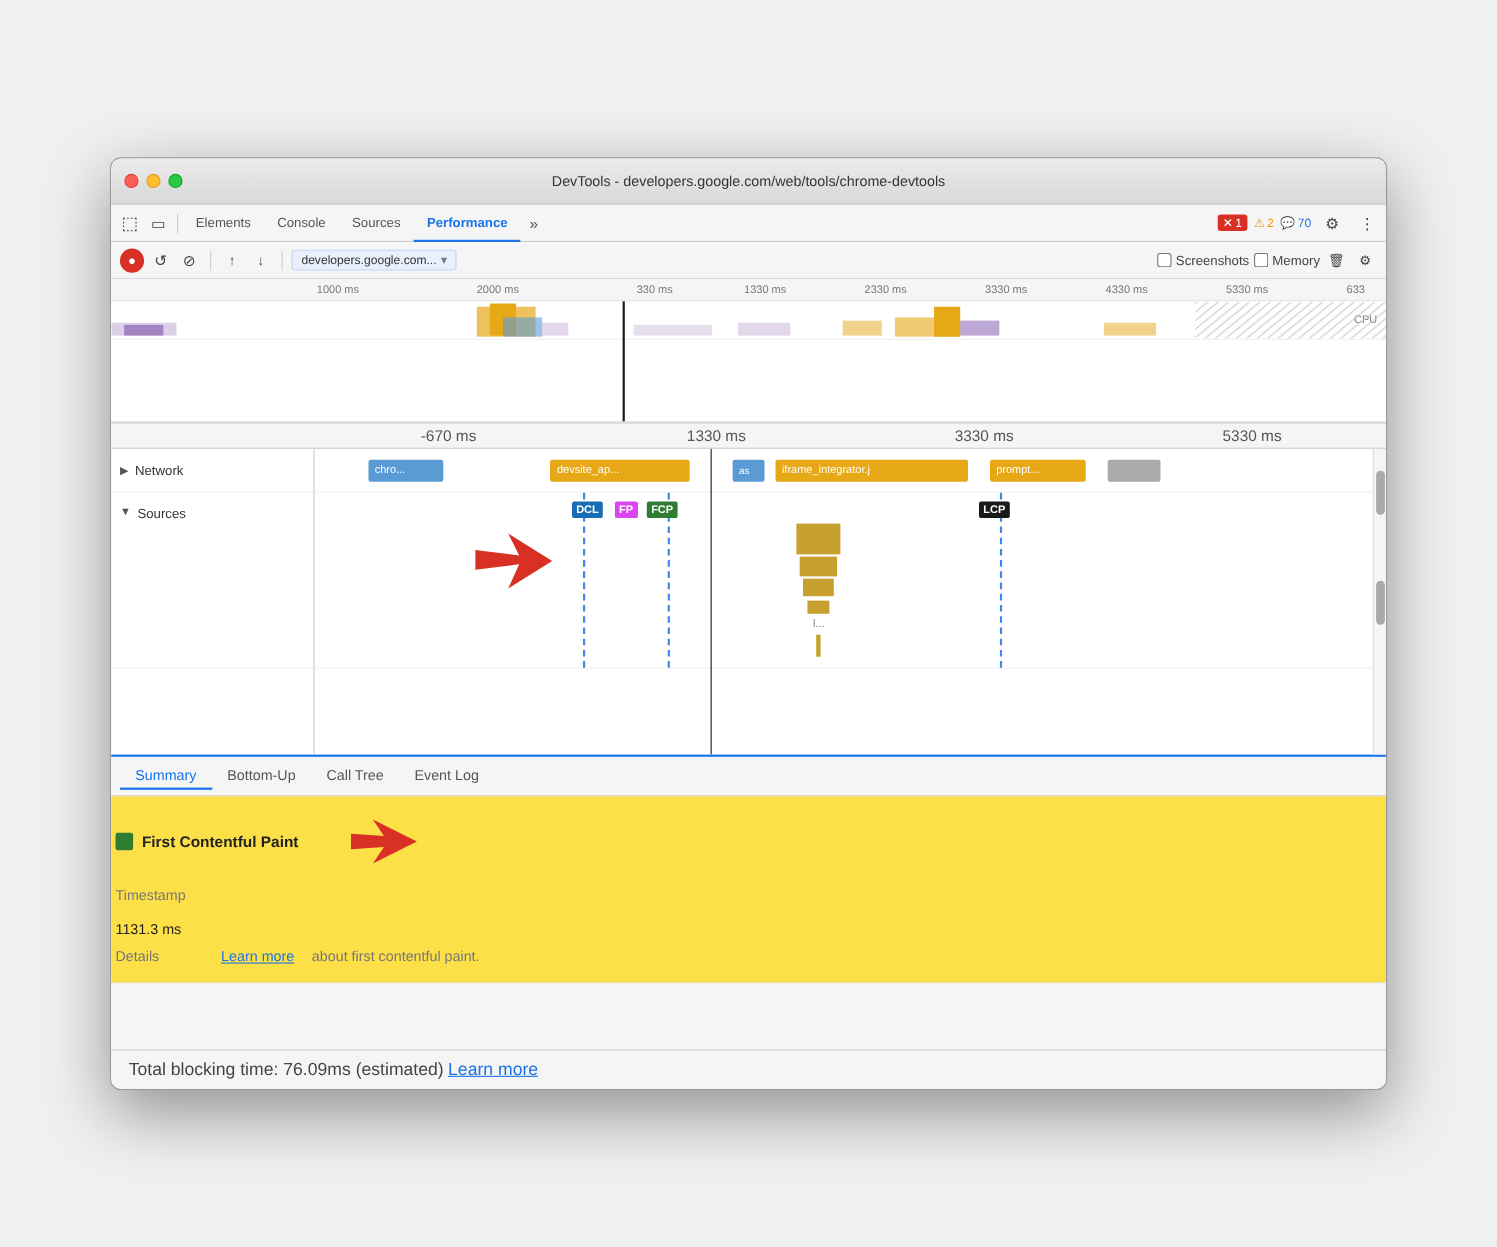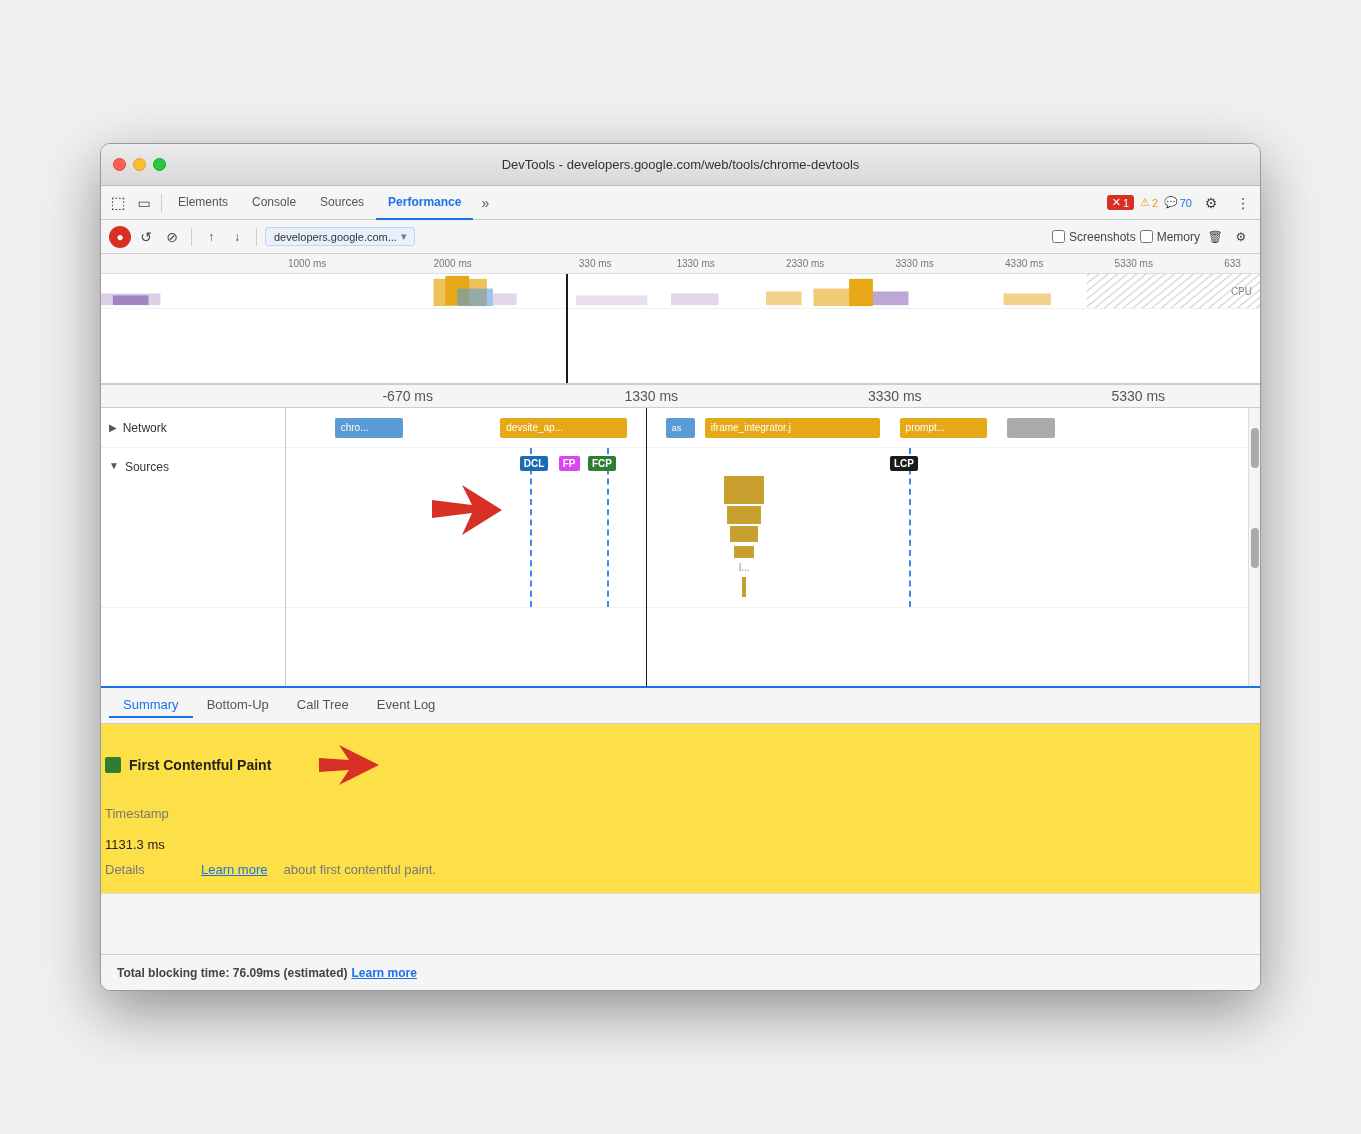--- a/index.html
+++ b/index.html
@@ -425,23 +425,22 @@
       text-decoration: underline;
       cursor: pointer;
     }
     .footer-bar {
       background: #f5f5f5;
       border-top: 1px solid #ccc;
       height: 36px;
       display: flex;
       align-items: center;
       padding: 0 16px;
-      font-size: 12px;
+      font-size: 16px;
       color: #444;
-      font-weight: bold;
     }
     
     .scroll-track {
       position: absolute;
       right: 0;
       top: 0;
       bottom: 0;
       width: 12px;
       background: #f5f5f5;
       border-left: 1px solid #ddd;

